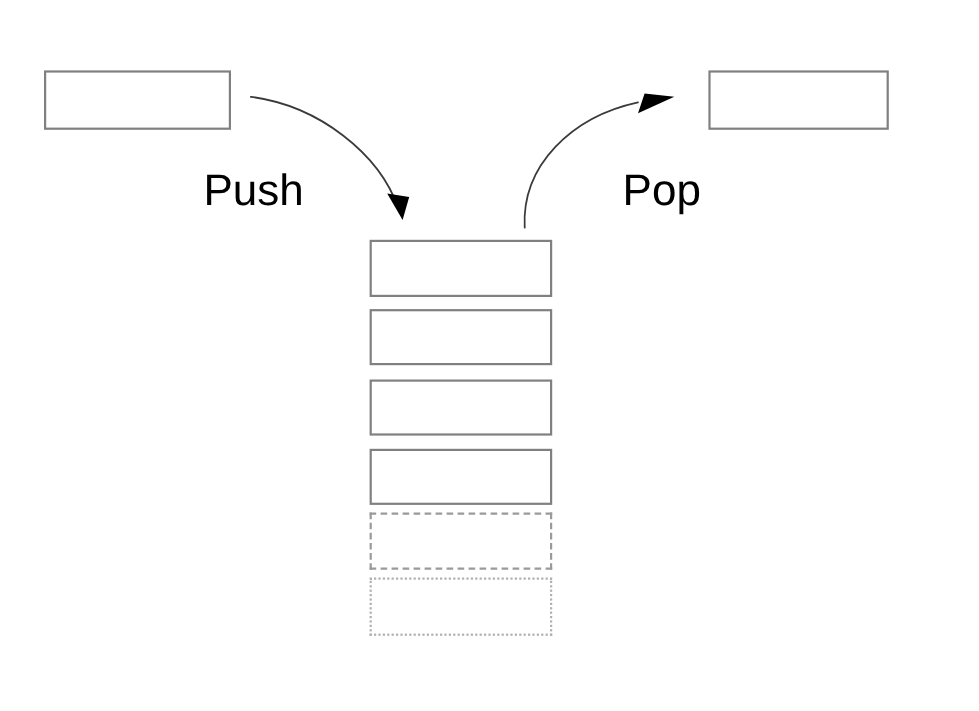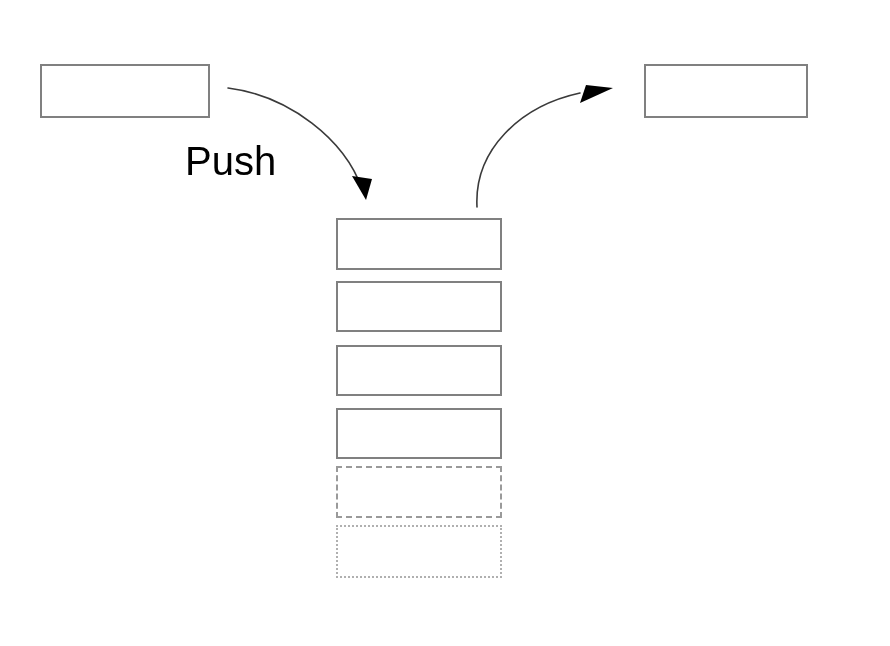--- a/index.html
+++ b/index.html
@@ -34,20 +34,21 @@
   }
   .op-label {
     position: absolute;
     color: #000000;
     font-family: "Liberation Sans", sans-serif;
     font-size: 40px;
     line-height: 40px;
     font-weight: 400;
     white-space: nowrap;
     letter-spacing: 0px;
+    margin-top: 12px;
   }
   #arrows {
     position: absolute;
     left: 0;
     top: 0;
     width: 890px;
     height: 646px;
     pointer-events: none;
   }
 </style>
@@ -67,20 +68,21 @@
   <div class="box box-solid" style="left:336px; top:345px; width:166px; height:51px;"></div>
 
   <div class="box box-solid" style="left:336px; top:408px; width:166px; height:51px;"></div>
 
   <div class="box box-dashed" style="left:336px; top:466px; width:166px; height:52px;"></div>
 
   <div class="box box-dotted" style="left:336px; top:525px; width:166px; height:53px;"></div>
 
   <div class="op-label" style="left:185px; top:141px;">Push</div>
 
+  <div class="op-label" style="left:566px; top:141px;">Pop</div>
 
   <svg id="arrows" viewBox="0 0 890 646" width="890" height="646">
 
     <g>
       <path d="M 228,88 C 290,96 345,140 362,189" fill="none" stroke="#3a3a3a" stroke-width="1.6" stroke-linecap="round"></path>
       <polygon points="366,200 352,176 372,179" fill="#000000"></polygon>
     </g>
 
     <g>
       <path d="M 477,207 C 474,150 520,106 580,93" fill="none" stroke="#3a3a3a" stroke-width="1.6" stroke-linecap="round"></path>

